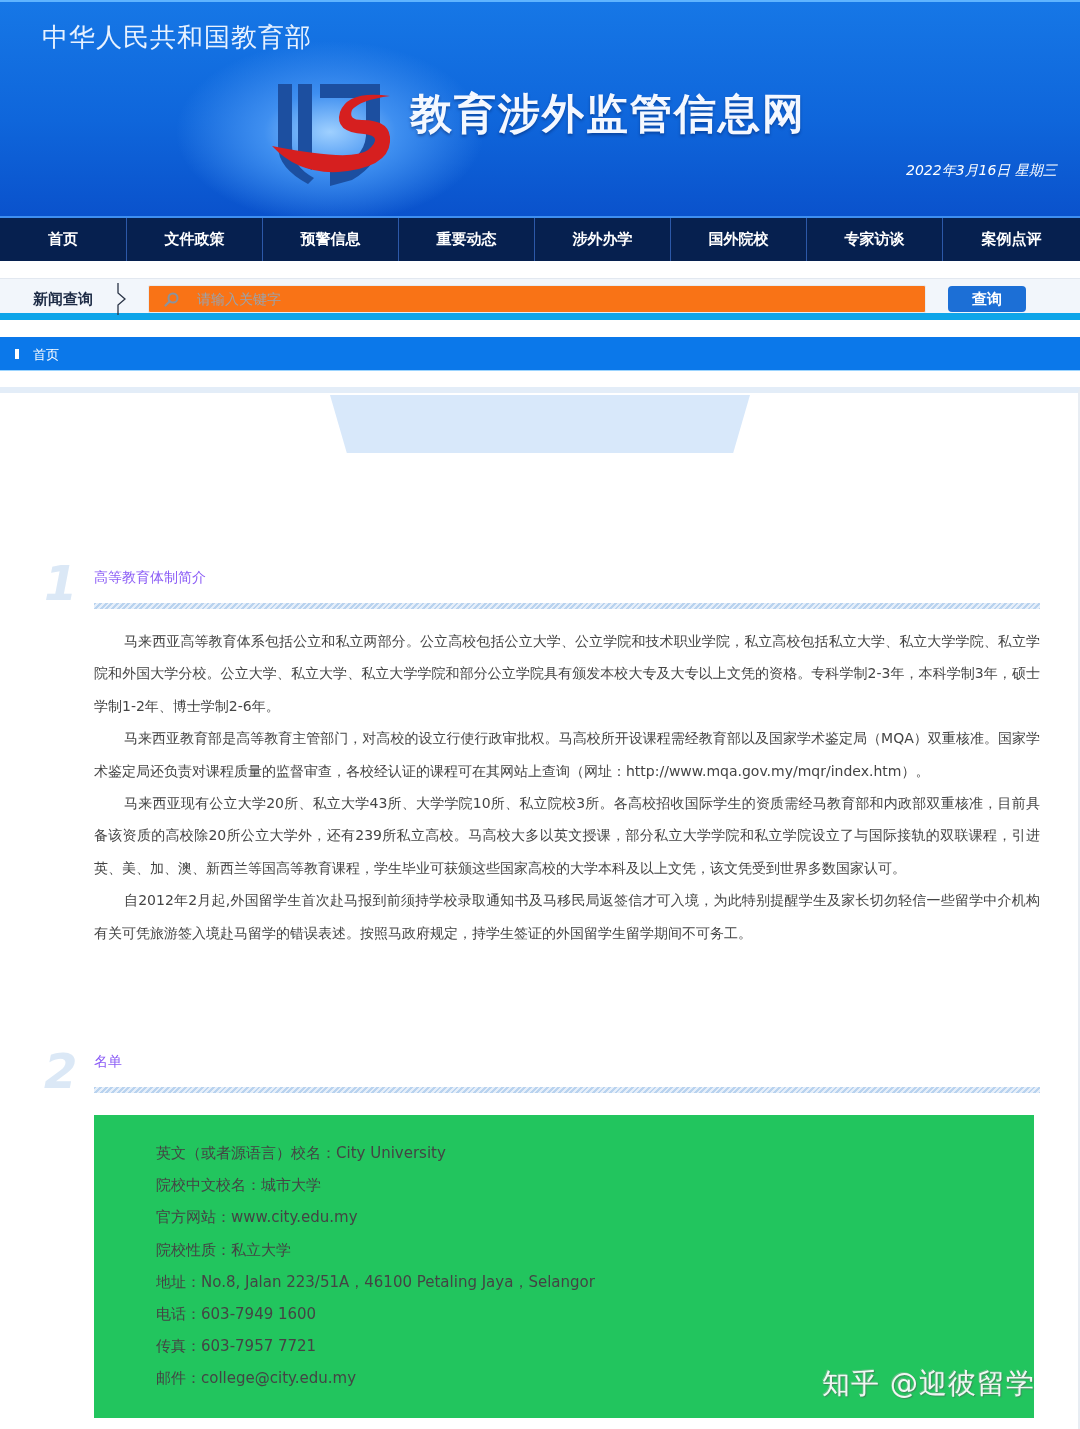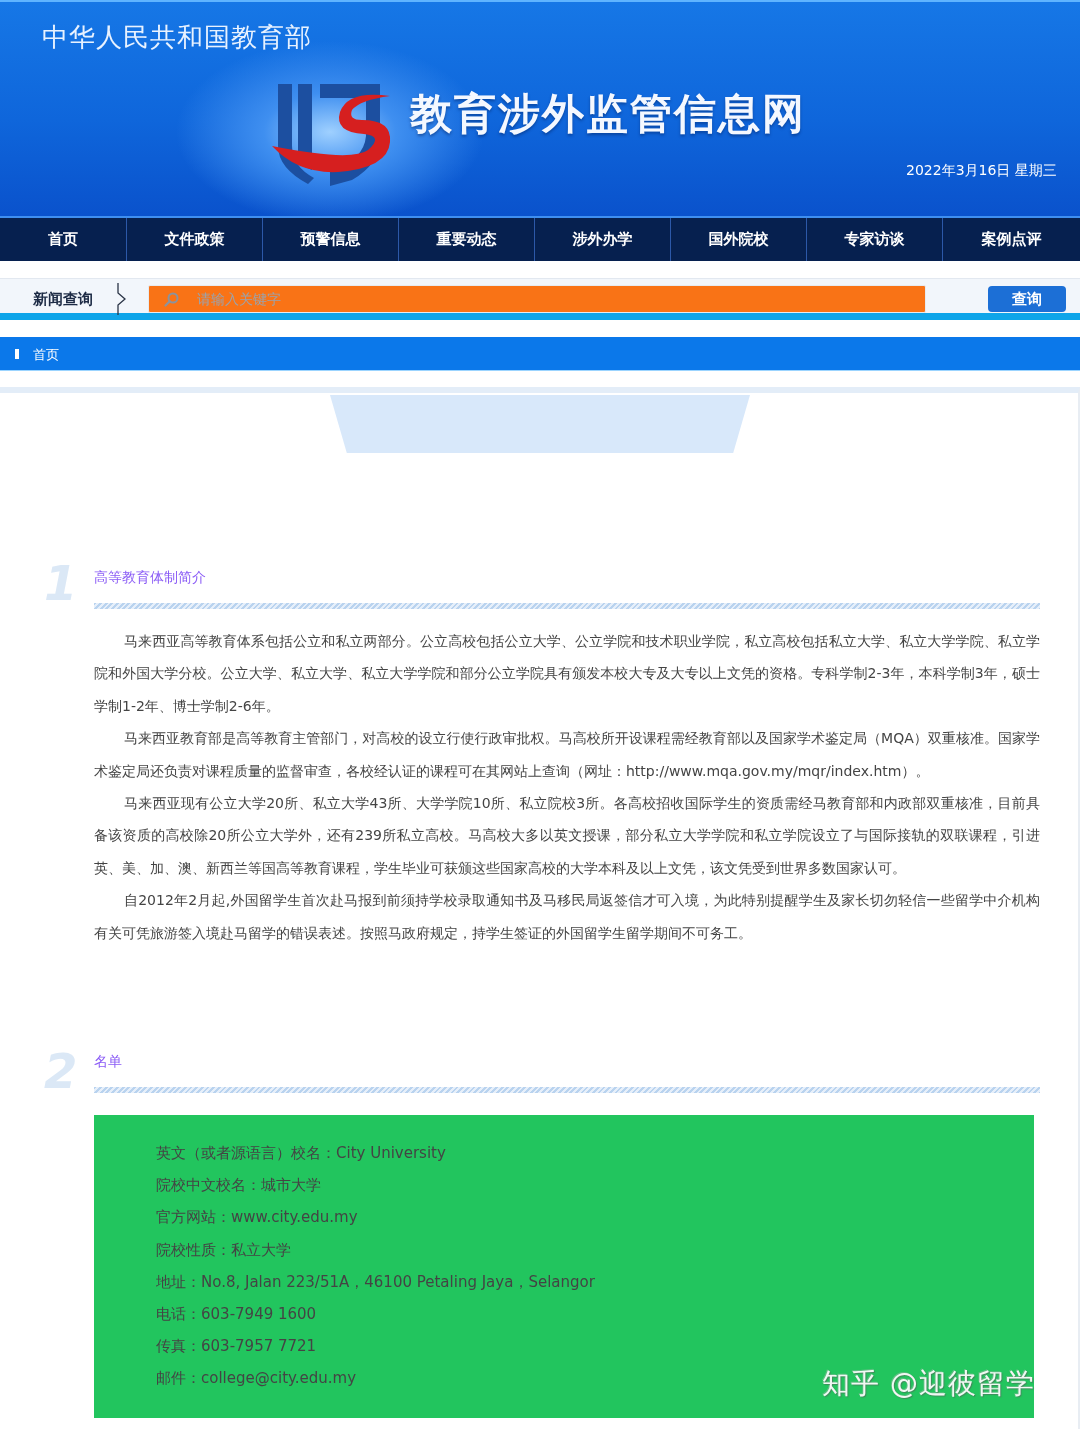--- a/index.html
+++ b/index.html
@@ -11,36 +11,36 @@
     position: absolute; left: 0; top: 0; width: 1080px; height: 216px;
     background: radial-gradient(ellipse 220px 130px at 330px 130px, #9fd0ff 0%, #3f8ff0 30%, rgba(20,110,230,0) 70%),
                 linear-gradient(180deg, #1677e6 0%, #0f66db 55%, #0a52cc 100%);
     border-top: 2px solid #5fb4ff;
     overflow: hidden;
   }
   .ministry { position: absolute; left: 42px; top: 18px; font-size: 26px; color: #e8f2ff; letter-spacing: 1px; }
   .logo { position: absolute; left: 268px; top: 74px; width: 126px; height: 110px; }
   .site-title { position: absolute; left: 410px; top: 84px; font-family: "DejaVu Serif", "Liberation Serif", serif; font-weight: bold; font-size: 42px; color: #f4f8ff; letter-spacing: 2px; text-shadow: 0 2px 3px rgba(0,30,90,0.45); }
   .site-domain { position: absolute; left: 410px; top: 134px; font-size: 27px; color: #eaf3ff; letter-spacing: 17.5px; }
-  .header-date { position: absolute; left: 906px; top: 160px; font-size: 14px; color: #ffffff; }
+  .header-date { position: absolute; left: 906px; top: 160px; font-size: 14px; color: #ffffff; font-style: italic; }
 
   
   .nav { position: absolute; left: 0; top: 216px; width: 1080px; height: 45px; background: #06204f; border-top: 2px solid #3f8ff0; display: flex; }
   .nav-item { height: 43px; display: flex; align-items: center; justify-content: center; color: #fff; font-size: 15px; font-weight: bold; border-right: 1px solid #2c58a8; cursor: pointer; }
   .nav-item:last-child { border-right: none; }
 
   
   .search-bar { position: absolute; left: 0; top: 278px; width: 1080px; height: 42px; background: #f2f6fb; border-top: 1px solid #e2e8f0; border-bottom: 7px solid #0ea5e9; }
   .search-label { position: absolute; left: 33px; top: 11px; font-size: 15px; font-weight: bold; color: #1d2b45; }
   .search-chevron { position: absolute; left: 116px; top: 2px; width: 12px; height: 36px; }
   .search-field { position: absolute; left: 148px; top: 6px; width: 778px; height: 28px; background: #f97316; border: 1px solid #e6ebf1; border-radius: 2px; }
   .search-icon { position: absolute; left: 14px; top: 5px; width: 17px; height: 17px; }
   .search-input { position: absolute; left: 48px; top: 0; width: 720px; height: 26px; border: none; outline: none; background: transparent; font-size: 14px; color: #333; font-family: "DejaVu Sans", sans-serif; }
   .search-input::placeholder { color: #9aa3ad; }
-  .search-button { position: absolute; left: 948px; top: 7px; width: 78px; height: 26px; background: #1c6fd6; border-radius: 4px; color: #fff; font-size: 15px; font-weight: bold; display: flex; align-items: center; justify-content: center; border: none; cursor: pointer; font-family: "DejaVu Sans", sans-serif; margin-left: 40px; }
+  .search-button { position: absolute; left: 948px; top: 7px; width: 78px; height: 26px; background: #1c6fd6; border-radius: 4px; color: #fff; font-size: 15px; font-weight: bold; display: flex; align-items: center; justify-content: center; border: none; cursor: pointer; font-family: "DejaVu Sans", sans-serif; }
 
   
   .crumb-bar { position: absolute; left: 0; top: 337px; width: 1080px; height: 34px; background: #0b78ea; border-bottom: 1px solid #9bd4ff; }
   .crumb-marker { position: absolute; left: 15px; top: 12px; width: 4px; height: 10px; background: #ffffff; }
   .crumb-link { position: absolute; left: 33px; top: 9px; font-size: 13px; color: #ffffff; cursor: pointer; }
 
   
   .content { position: absolute; left: 0; top: 387px; width: 1080px; height: 1042px; background: #ffffff; border-top: 6px solid #e3edf8; border-right: 2px solid #e8edf3; }
   .title-banner { position: absolute; left: 330px; top: 2px; width: 420px; height: 58px; background: #d8e8fa; clip-path: polygon(0 0, 100% 0, 96% 100%, 4% 100%); }
   .page-title { position: absolute; left: 0; top: 12px; width: 1080px; text-align: center; font-size: 26px; color: #1b2a4a; }

